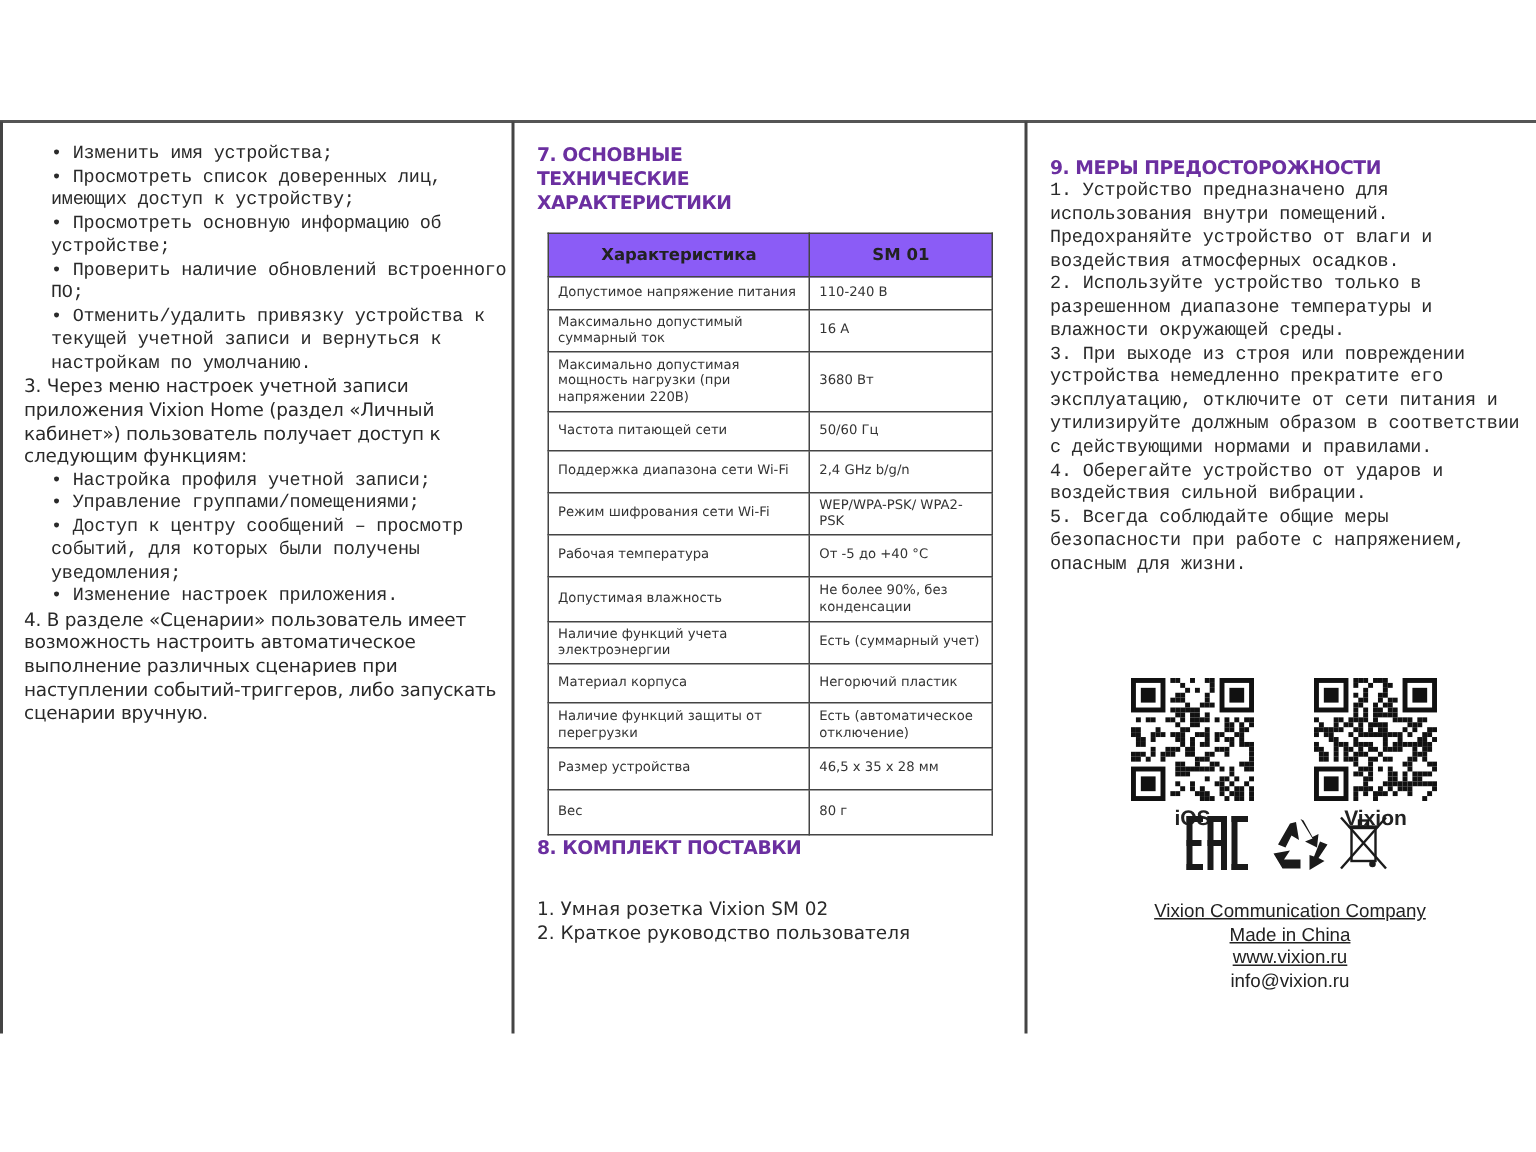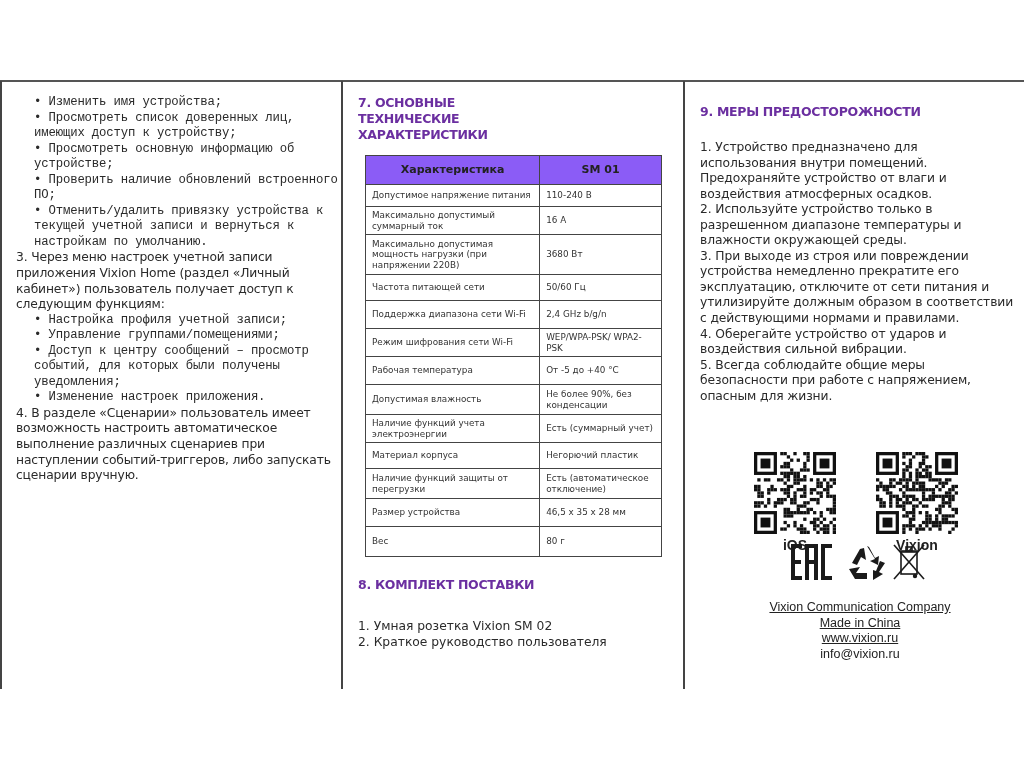--- a/index.html
+++ b/index.html
@@ -13,21 +13,21 @@
   .col1 .p { padding-left:0; }
   .col2 { left:358px; width:310px; }
   .col3 { left:700px; width:316px; }
   .heading { color:#6b2fa0; font-weight:bold; font-size:12.5px; line-height:16px; letter-spacing:-0.3px; text-transform:uppercase; }
   table.spec { border-collapse:collapse; width:297px; margin-left:7px; margin-top:12px; font-size:8.8px; color:#333; }
   table.spec td, table.spec th { border:1.5px solid #444; padding:3px 6px; vertical-align:middle; line-height:10.5px; }
   table.spec th { background:#8b5cf6; font-size:11px; font-weight:bold; height:22px; color:#222; }
   table.spec td.v { text-align:left; width:108px; }
   table.spec td.k { width:160px; }
   .kit { margin-top:26px; font-size:12.3px; line-height:15.5px; }
-  .precautions { margin-top:20px; font-size:12.3px; line-height:15.55px; letter-spacing:-0.1px; }
+  .precautions { margin-top:0; font-size:12.3px; line-height:15.55px; letter-spacing:-0.1px;font-family:Liberation Mono, monospace; }
   .qrs { position:absolute; top:452px; left:752px; width:210px; height:110px; }
   .qr { position:absolute; top:0; width:82px; height:82px; }
   .qr-label { position:absolute; top:85px; font-family:"Liberation Sans", sans-serif; font-weight:bold; font-size:14px; color:#222; text-align:center; width:90px; }
   .marks { position:absolute; top:542px; left:790px; width:140px; height:42px; }
   .company { position:absolute; top:600px; left:740px; width:240px; text-align:center;
              font-family:"Liberation Sans", sans-serif; font-size:12.5px; line-height:15.5px; color:#222; }
   .company .u { text-decoration:underline; }
 </style>
 </head>
 <body>
@@ -109,21 +109,21 @@
           <td class="k">Размер устройства</td>
           <td class="v">46,5 x 35 x 28 мм</td>
         </tr>
         <tr style="height: 30px;">
           <td class="k">Вес</td>
           <td class="v">80 г</td>
         </tr>
       </tbody>
   </table>
 
-  <div class="heading" style="margin-top:20px">8. Комплект поставки</div>
+  <div class="heading" style="">8. Комплект поставки</div>
   <div class="kit">
     <div>1. Умная розетка Vixion SM 02</div>
     <div>2. Краткое руководство пользователя</div>
   </div>
 </div>
 
 <div class="col col3">
   <div class="heading" style="margin-top:9px">9. Меры предосторожности</div>
   <div class="precautions">
     <div>1. Устройство предназначено для использования внутри помещений. Предохраняйте устройство от влаги и воздействия атмосферных осадков.</div>

